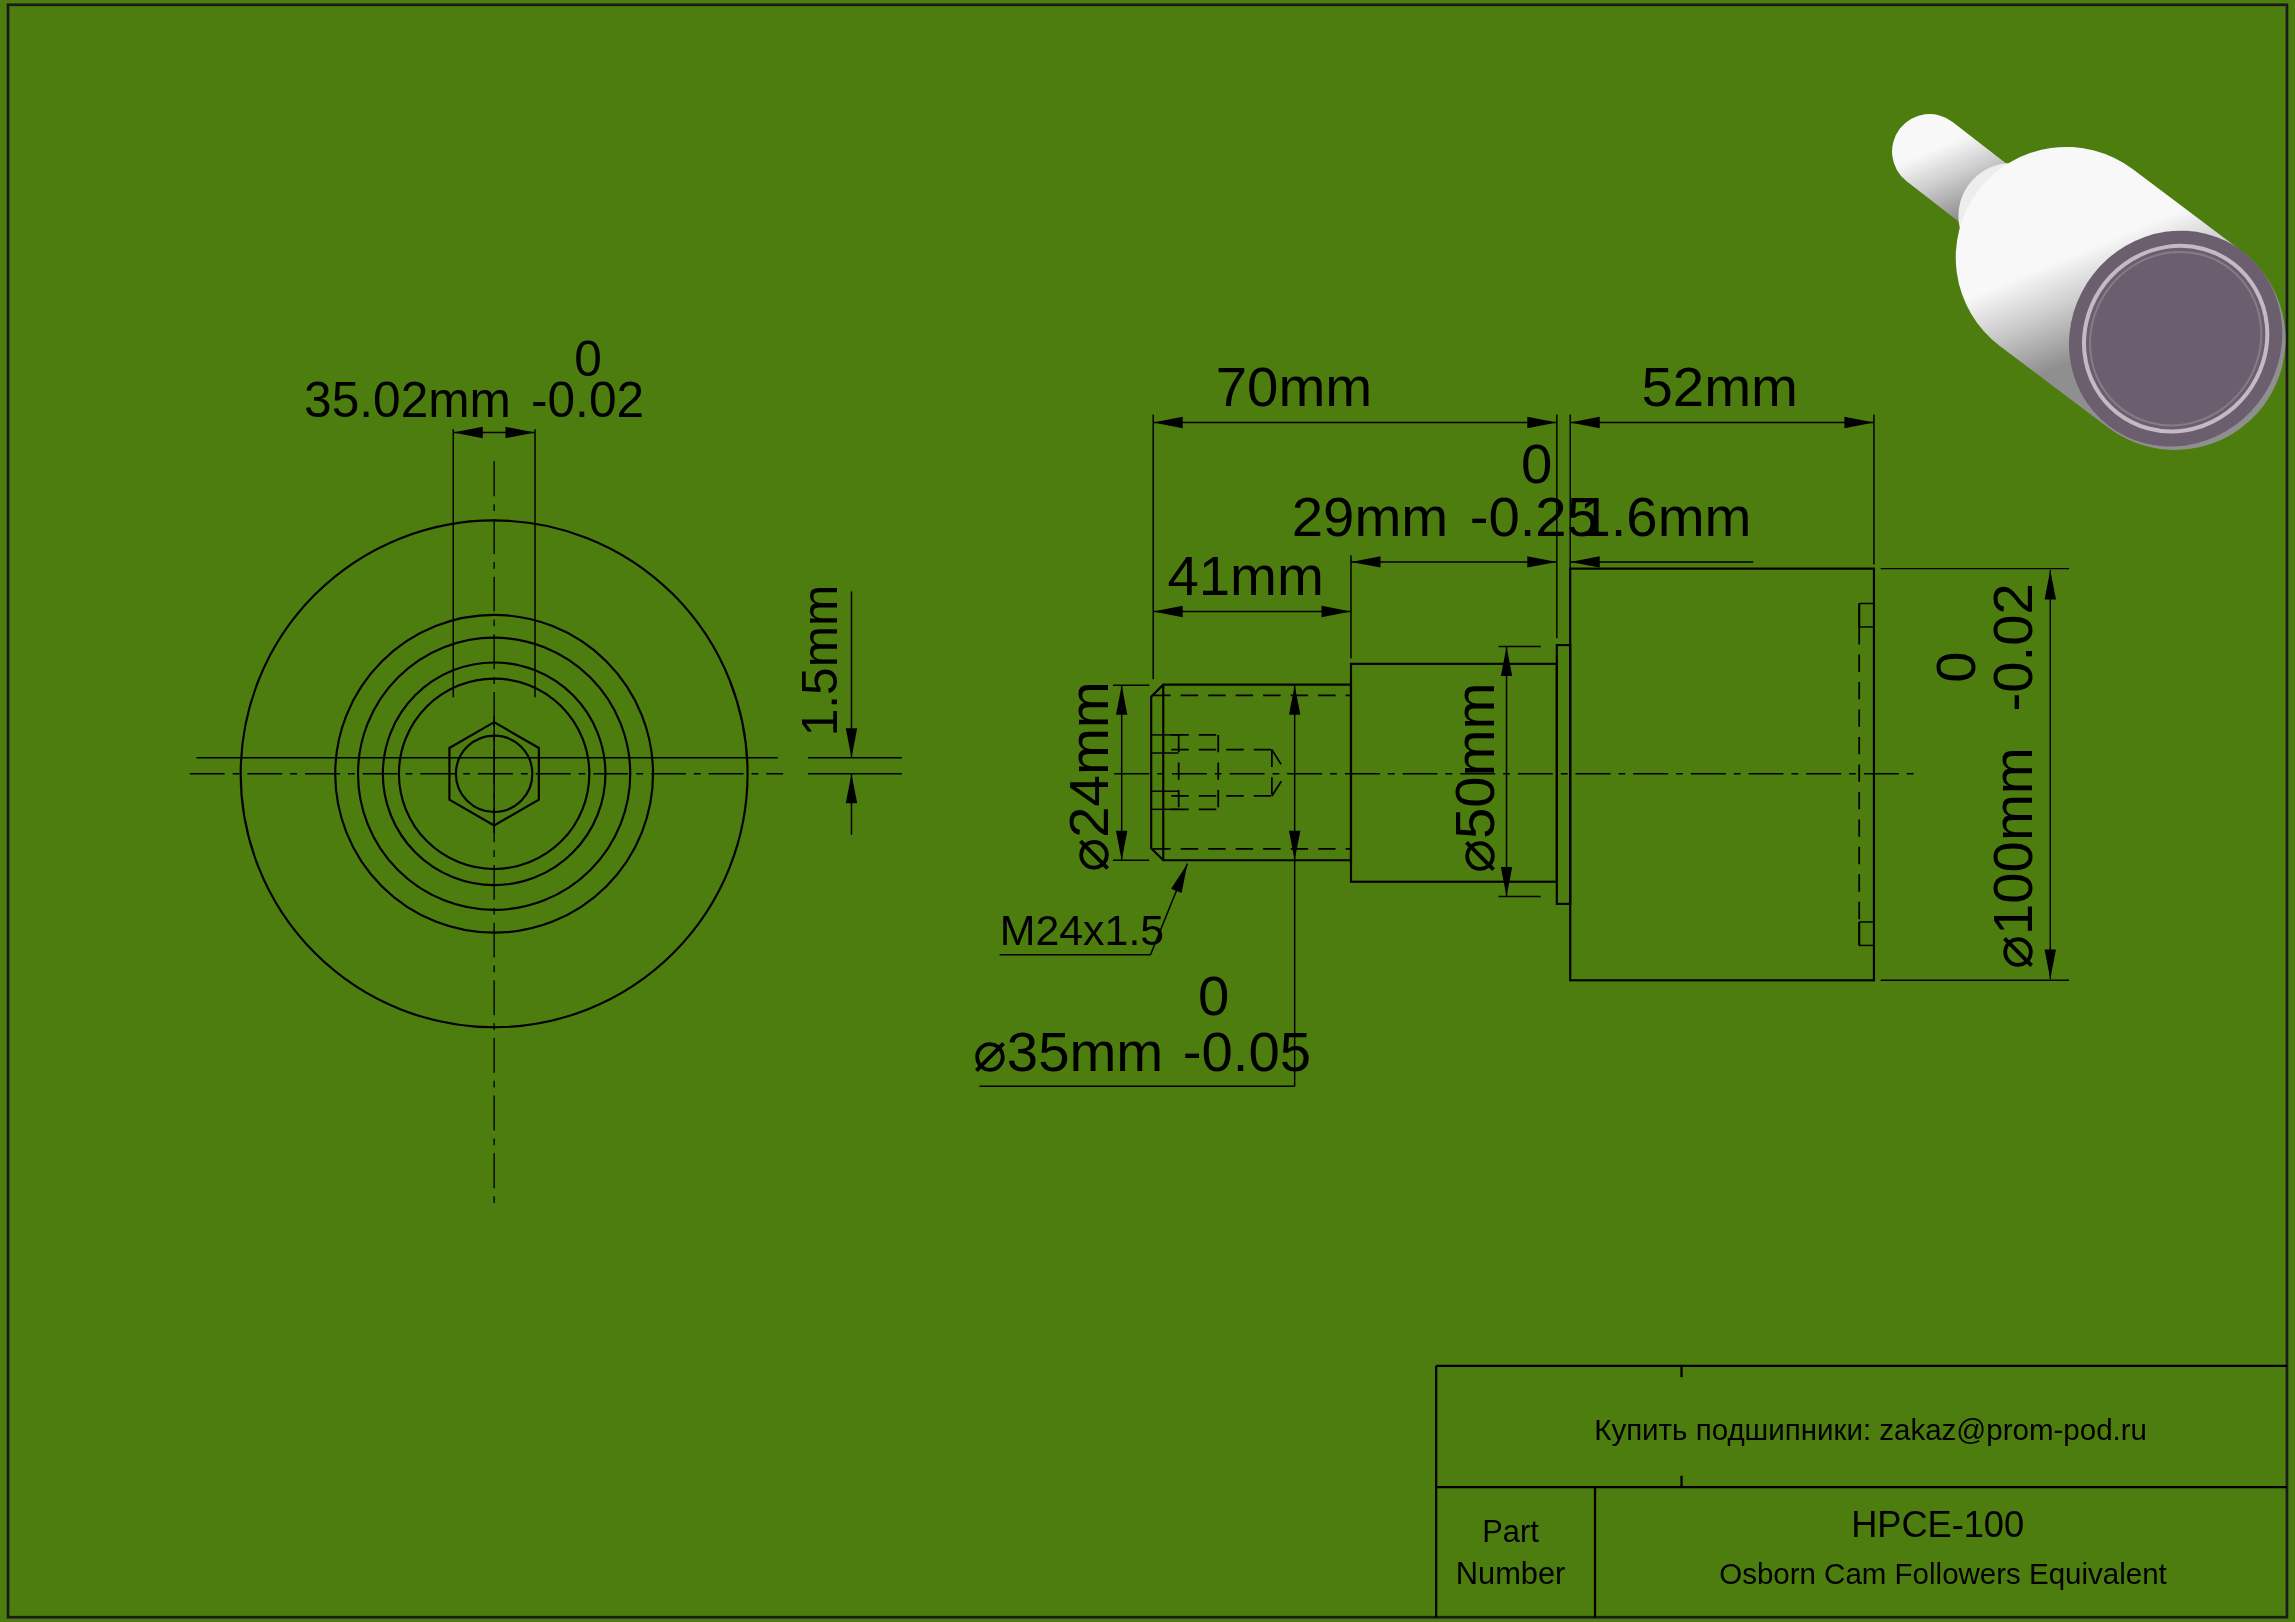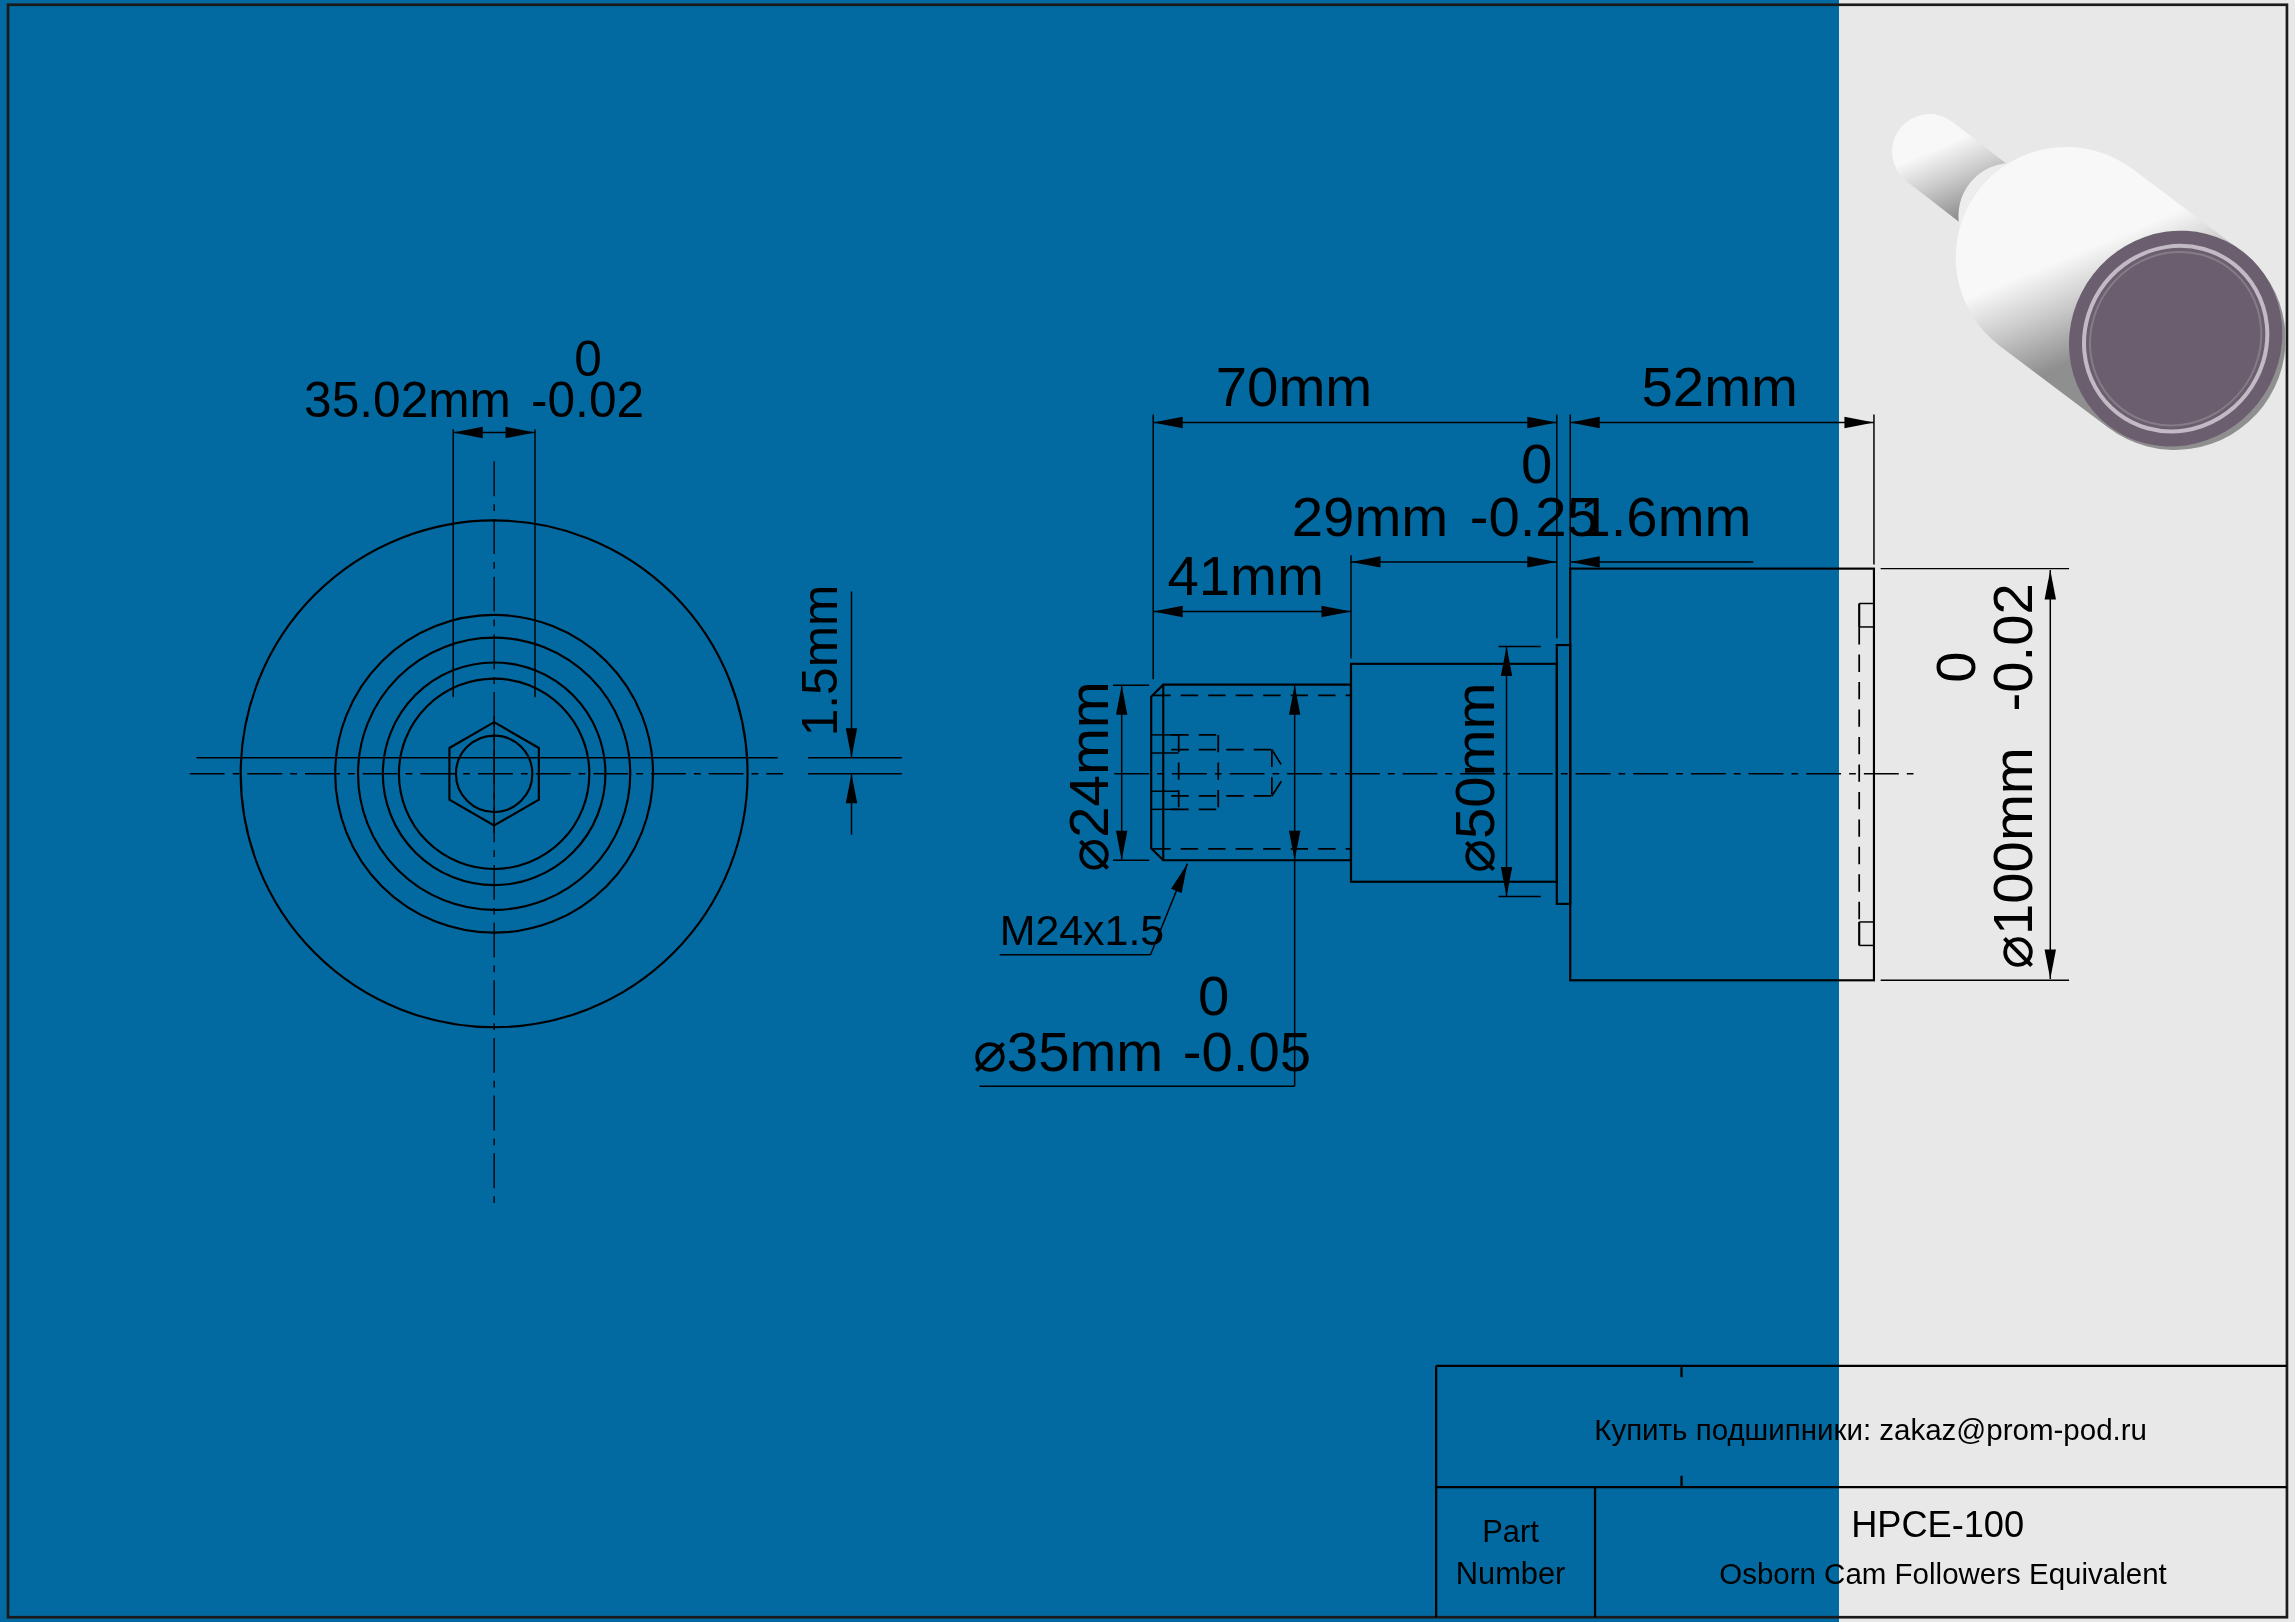--- a/index.html
+++ b/index.html
@@ -1,16 +1,16 @@
 <!DOCTYPE html>
 <html style="font-size:10.7px"><head>
 <meta charset="utf-8">
 <style>
   html,body{margin:0;padding:0;background:#e8e8e8;}
-  #sheet{width:1839px;height:1622px;position:relative;background:#0369a1;}
+  #sheet{width:2295px;height:1622px;position:relative;background:#4d7c0f;}
   svg{display:block;}
   svg text{font-family:"Liberation Sans","DejaVu Sans",sans-serif;fill:#000;}
   .ol{stroke:#000;stroke-width:3.2;fill:none;}
   .thin{stroke:#000;stroke-width:2.2;fill:none;}
   .dim{stroke:#000;stroke-width:2.2;fill:none;}
   .hid{stroke:#000;stroke-width:2.6;fill:none;stroke-dasharray:26 15;}
   .cl{stroke:#000;stroke-width:2;fill:none;stroke-dasharray:52 12 10 12;}
   .border{stroke:#1a1a1a;stroke-width:4;fill:none;}
   .tbl{stroke:#000;stroke-width:3.4;fill:none;}
   .dimtxt{font-size:84px;}

